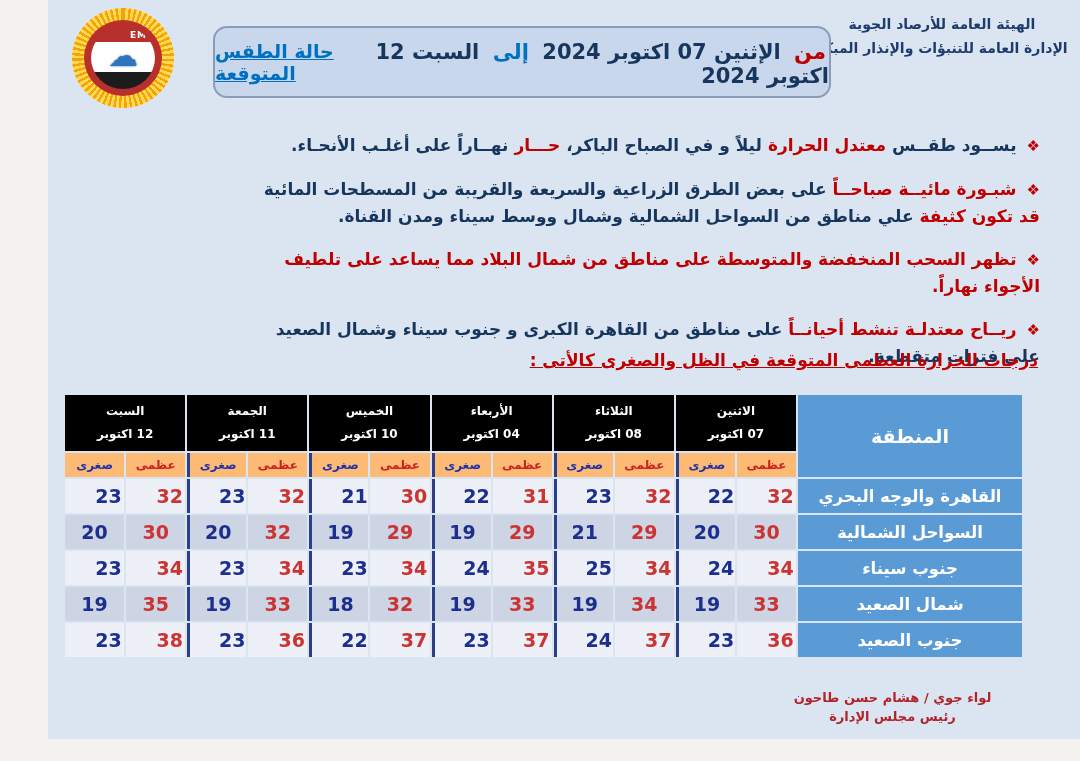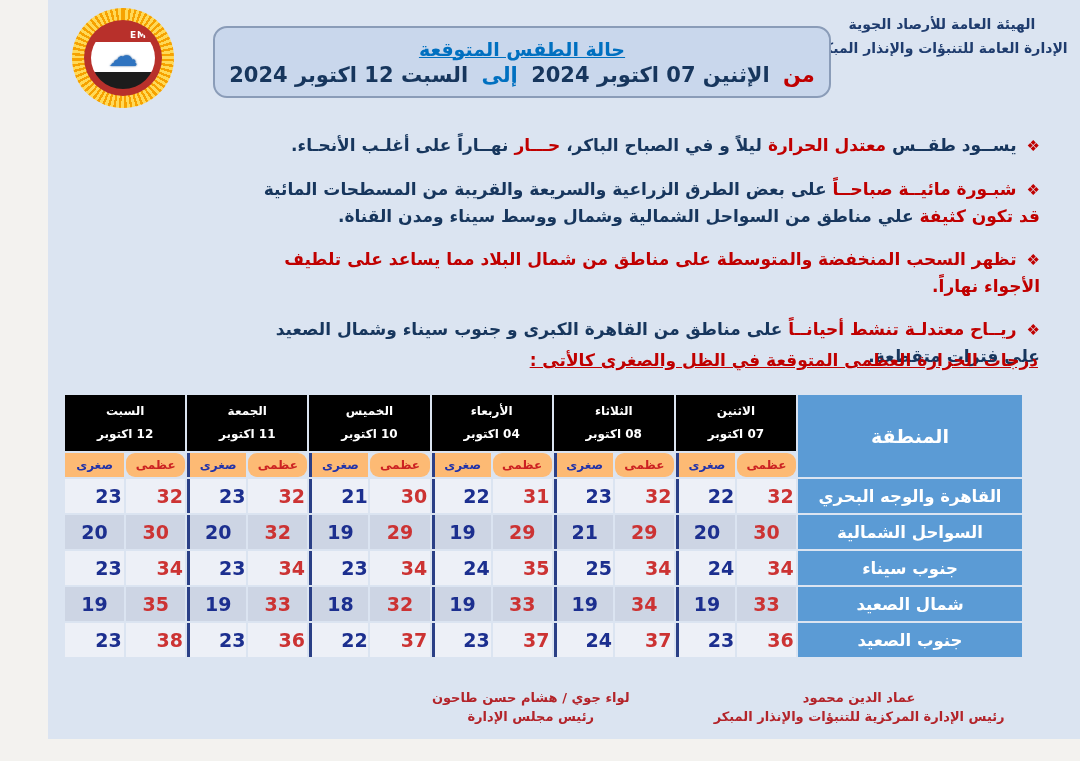--- a/index.html
+++ b/index.html
@@ -27,21 +27,21 @@
   .logo .cloud { position:absolute; top:14px; left:0; right:0; text-align:center;
     font-size:30px; line-height:30px; color:#2f74c0; text-shadow:0 0 2px #1b4f8a; }
 
   
   .org { position:absolute; right:8px; top:12px; width:260px; text-align:center;
     color:#1f3c6e; font-weight:bold; font-size:14px; line-height:24px; }
 
   
   .title-box { position:absolute; left:165px; top:26px; width:618px; height:72px;
     background:#c9d7ec; border:2px solid #8a9cb8; border-radius:14px;
-    display:flex; flex-direction:column; align-items:center; justify-content:center; }
+    display:flex; flex-direction:row; align-items:center; justify-content:center; }
   .title-box .t1 { color:#0070c0; font-weight:bold; font-size:19px;
     text-decoration:underline; }
   .title-box .t2 { direction:rtl; color:#17365d; font-weight:bold; font-size:21px;
     margin-top:3px; }
   .title-box .t2 .red { color:#c00000; }
   .title-box .t2 .blue { color:#0070c0; }
   .title-box .t2 span { margin:0 3px; }
 
   
   .bullets { position:absolute; left:190px; right:40px; top:132px; direction:rtl; }
@@ -58,21 +58,21 @@
   
   .table-wrap { position:absolute; left:15px; top:393px; width:961px; }
   table { width:100%; direction:rtl; border-collapse:separate; border-spacing:2px;
     table-layout:fixed; background:transparent; }
   th, td { padding:0; text-align:center; vertical-align:middle; }
   .region-col { width:224px; }
   th.day { background:#000000; color:#ffffff; font-size:12px; font-weight:bold;
     height:56px; line-height:23px; }
   th.region-head { background:#5b9bd5; color:#ffffff; font-size:19px; font-weight:bold; }
   th.sub { background:#fdba74; height:24px; font-size:12px; font-weight:bold; }
-  th.sub.max { color:#cc2222;border-radius:9px; }
+  th.sub.max { color:#cc2222; }
   th.sub.min { color:#2233aa; }
   td.temp { height:34px; font-size:19px; font-weight:bold; }
   td.temp.max { color:#cc3333; }
   td.temp.min { color:#1c2f8f; }
   tr.light td.temp { background:#edf0f7;padding-left:28px; }
   tr.dark  td.temp { background:#cdd5e4; }
   td.region { background:#5b9bd5; color:#ffffff; font-size:16.5px; font-weight:bold; }
   .sep { border-left:3px solid #2a3f86; }
 
   
@@ -241,23 +241,19 @@
             <td class="temp max">36</td>
             <td class="temp min sep">23</td>
             <td class="temp max">38</td>
             <td class="temp min">23</td>
           </tr>
         </tbody>
       </table>
   </div>
 
   <div class="signatures" id="signatures">
-      <div class="sig sig-2">
-        <div>عماد الدين محمود</div>
-        <div>رئيس الإدارة المركزية للتنبؤات والإنذار المبكر</div>
-      </div>
       <div class="sig sig-3">
         <div>لواء جوي / هشام حسن طاحون</div>
         <div>رئيس مجلس الإدارة</div>
       </div>
     </div>
 
 </div>
 
 </body></html>

